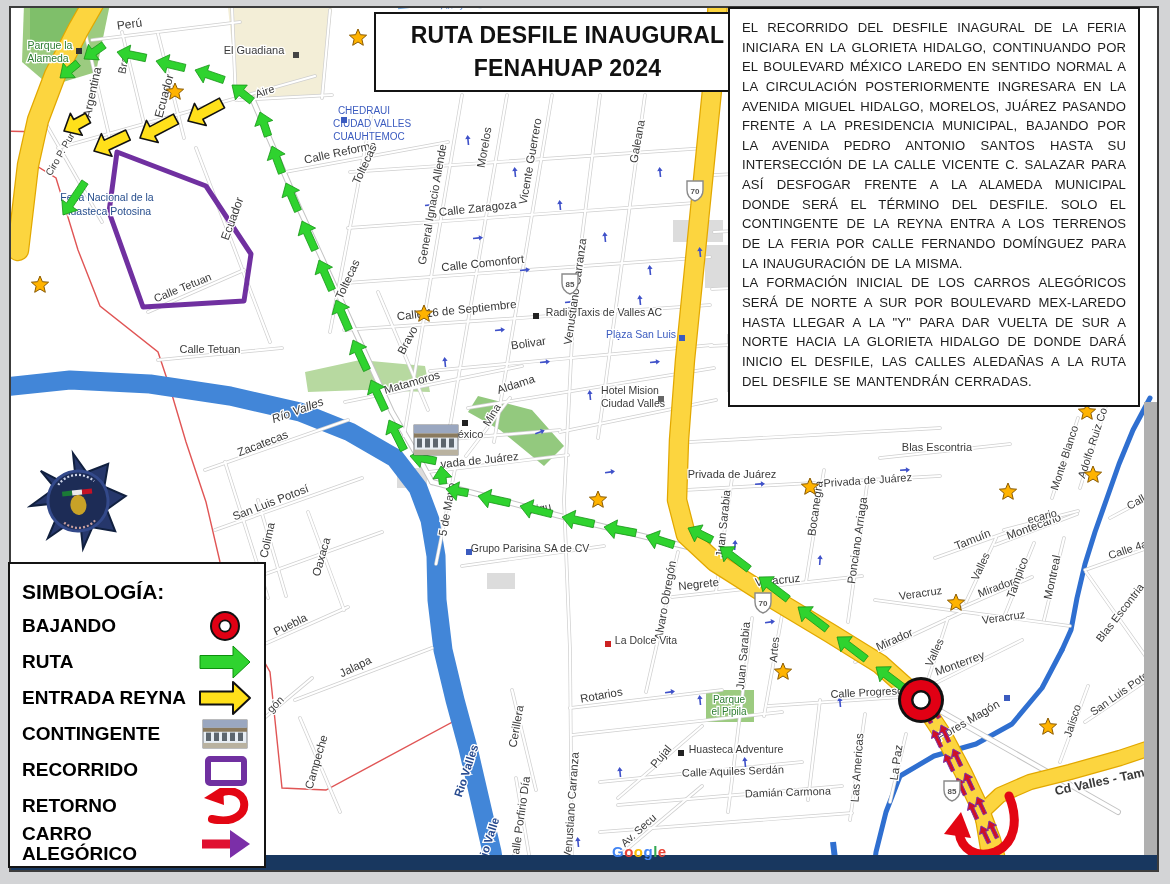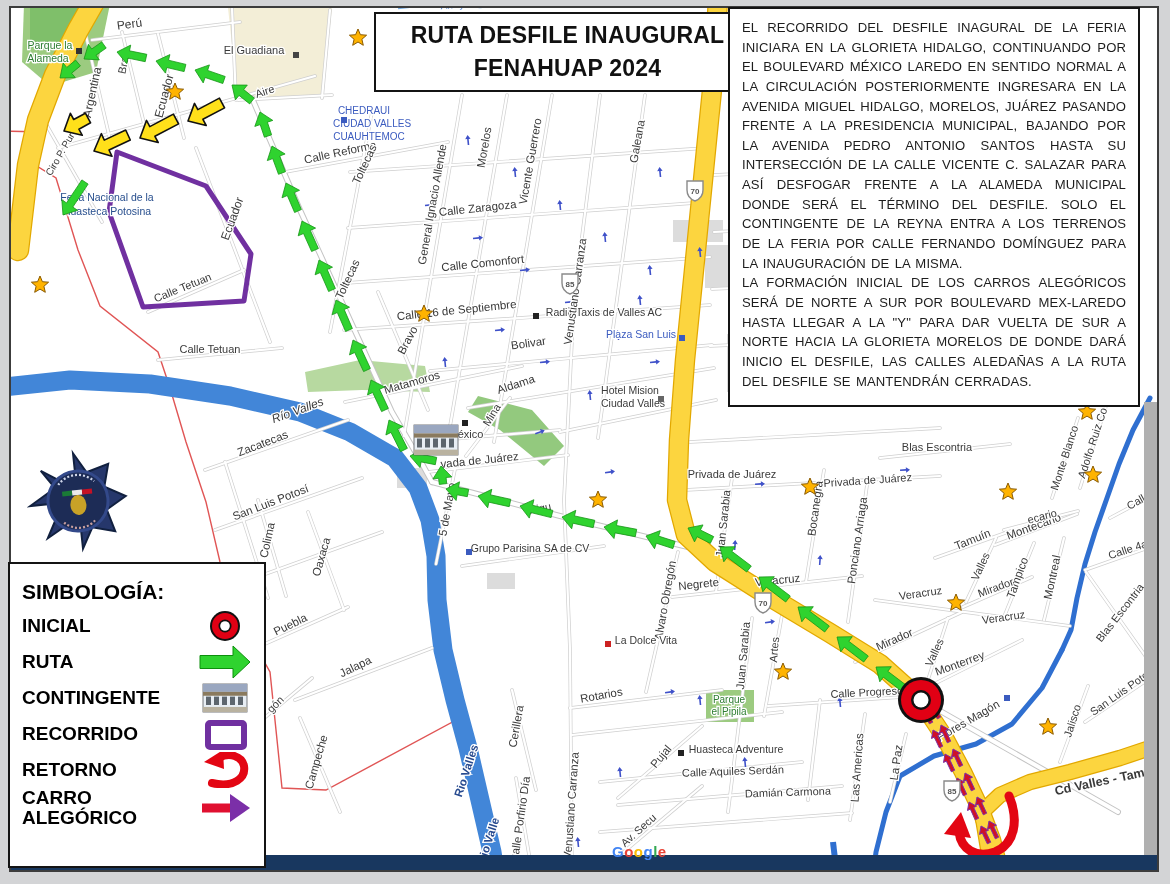--- a/index.html
+++ b/index.html
@@ -523,39 +523,45 @@
 
   <div class="google-logo" id="google-logo"><span style="color: rgb(66, 133, 244);">G</span><span style="color: rgb(234, 67, 53);">o</span><span style="color: rgb(251, 188, 5);">o</span><span style="color: rgb(66, 133, 244);">g</span><span style="color: rgb(52, 168, 83);">l</span><span style="color: rgb(234, 67, 53);">e</span></div>
 
   <div class="box title-box">
     <div>RUTA DESFILE INAUGURAL</div>
     <div>FENAHUAP 2024</div>
   </div>
 
   <div class="box desc-box">
     <p>EL RECORRIDO DEL DESFILE INAGURAL DE LA FERIA INICIARA EN LA GLORIETA HIDALGO, CONTINUANDO POR EL BOULEVARD MÉXICO LAREDO EN SENTIDO NORMAL A LA CIRCULACIÓN POSTERIORMENTE INGRESARA EN LA AVENIDA MIGUEL HIDALGO, MORELOS, JUÁREZ PASANDO FRENTE A LA PRESIDENCIA MUNICIPAL, BAJANDO POR LA AVENIDA PEDRO ANTONIO SANTOS HASTA SU INTERSECCIÓN DE LA CALLE VICENTE C. SALAZAR PARA ASÍ DESFOGAR FRENTE A LA ALAMEDA MUNICIPAL DONDE SERÁ EL TÉRMINO DEL DESFILE. SOLO EL CONTINGENTE DE LA REYNA ENTRA A LOS TERRENOS DE LA FERIA POR CALLE FERNANDO DOMÍNGUEZ PARA LA INAUGURACIÓN DE LA MISMA.</p>
-    <p>LA FORMACIÓN INICIAL DE LOS CARROS ALEGÓRICOS SERÁ DE NORTE A SUR POR BOULEVARD MEX-LAREDO HASTA LLEGAR A LA "Y" PARA DAR VUELTA DE SUR A NORTE HACIA LA GLORIETA MORELOS DE DONDE DARÁ INICIO EL DESFILE, LAS CALLES ALEDAÑAS A LA RUTA DEL DESFILE SE MANTENDRÁN CERRADAS.</p>
+    <p>LA FORMACIÓN INICIAL DE LOS CARROS ALEGÓRICOS SERÁ DE NORTE A SUR POR BOULEVARD MEX-LAREDO HASTA LLEGAR A LA "Y" PARA DAR VUELTA DE SUR A NORTE HACIA LA GLORIETA HIDALGO DE DONDE DARÁ INICIO EL DESFILE, LAS CALLES ALEDAÑAS A LA RUTA DEL DESFILE SE MANTENDRÁN CERRADAS.</p>
   </div>
 
   <div class="box legend-box">
     <div class="legend-head">SIMBOLOGÍA:</div>
     <div id="legend-rows">
         <div class="legend-row">
-          <span class="lab">INICIAL</span>
+          <span class="lab">BAJANDO</span>
           <span class="sym"><svg viewBox="0 0 58 36" width="58" height="36">
               <circle cx="29" cy="18" r="15" fill="#111"></circle>
               <circle cx="29" cy="18" r="13" fill="#e10014"></circle>
               <circle cx="29" cy="18" r="6.5" fill="#111"></circle>
               <circle cx="29" cy="18" r="4.8" fill="#fff"></circle>
             </svg></span>
         </div>
         <div class="legend-row">
           <span class="lab">RUTA</span>
           <span class="sym"><svg viewBox="0 0 58 36" width="58" height="36">
               <polygon points="4.0,24.5 37.0,24.5 37.0,34.0 54.0,18.0 37.0,2.0 37.0,11.5 4.0,11.5" fill="#2fd32f" stroke="#0d8f0d" stroke-width="1" stroke-linejoin="round"></polygon>
+            </svg></span>
+        </div>
+        <div class="legend-row">
+          <span class="lab">ENTRADA REYNA</span>
+          <span class="sym"><svg viewBox="0 0 58 36" width="58" height="36">
+              <polygon points="4.0,24.5 37.0,24.5 37.0,34.0 54.0,18.0 37.0,2.0 37.0,11.5 4.0,11.5" fill="#ffe01a" stroke="#111" stroke-width="2" stroke-linejoin="round"></polygon>
             </svg></span>
         </div>
         <div class="legend-row">
           <span class="lab">CONTINGENTE</span>
           <span class="sym"><svg viewBox="0 0 58 36" width="58" height="36">
               <g>
                 <rect x="7" y="4" width="44" height="28" fill="#e8eef4" stroke="#55585c" stroke-width="0.8"></rect>
                 <rect x="7" y="4" width="44" height="7.840000000000001" fill="#9aa7c0"></rect>
                 <rect x="7" y="11.84" width="44" height="3.9200000000000004" fill="#8a7a5e"></rect>
                 <rect x="10" y="16.6" width="5" height="8.4" fill="#5d666e"></rect>

